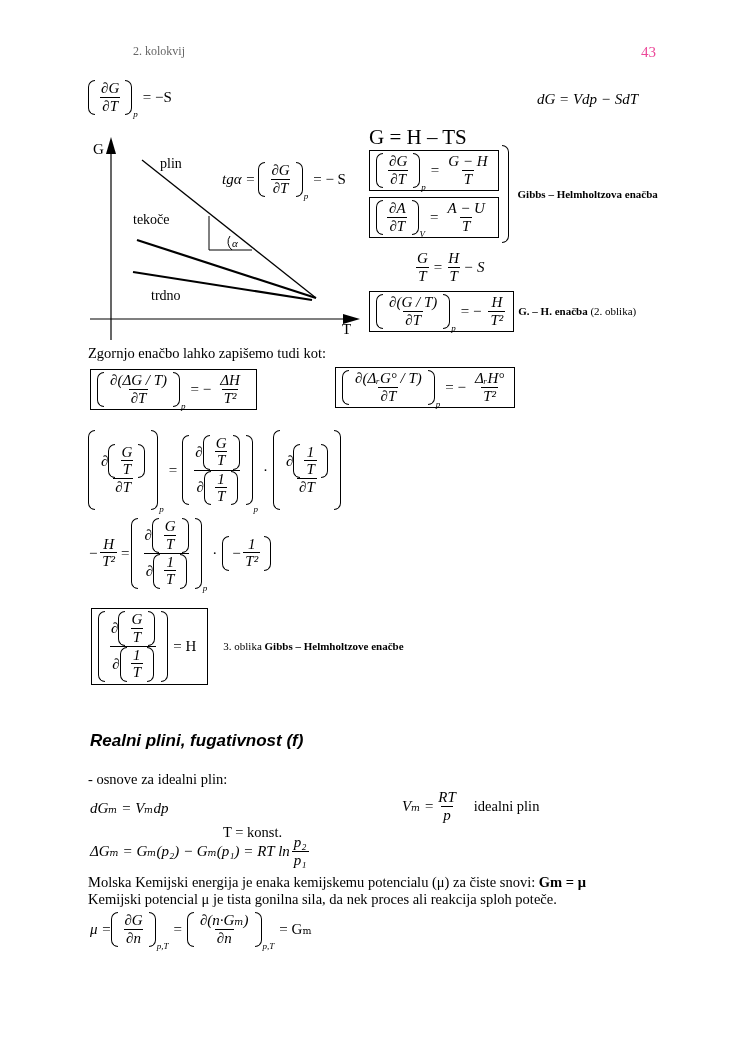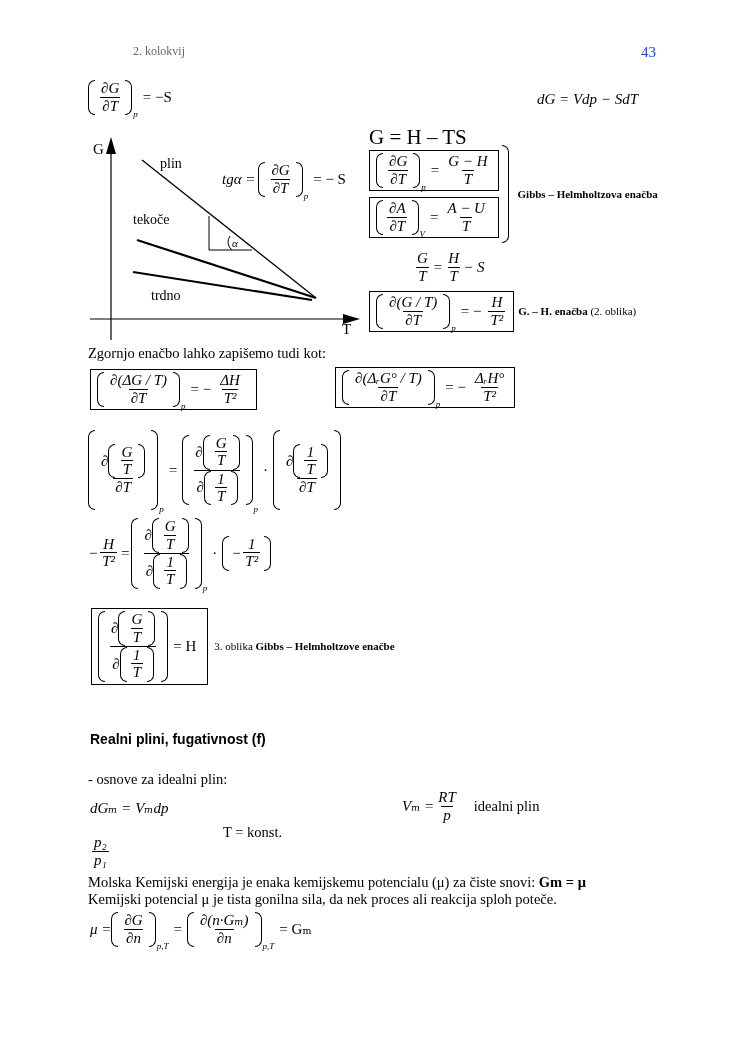--- a/index.html
+++ b/index.html
@@ -1,39 +1,39 @@
 <!DOCTYPE html>
 <html><head>
 <meta charset="utf-8">
 <style>
   html, body { margin: 0; padding: 0; background: #ffffff; }
   body { width: 750px; height: 1061px; position: relative; overflow: hidden;
          font-family: "Liberation Serif", "DejaVu Serif", serif; color: #000; }
   .abs { position: absolute; }
   .hdr-left { left: 88px; top: 44px; font-size: 12px; color: #666; margin-left: 45px; }
-  .hdr-right { left: 641px; top: 44px; font-size: 15px; color: #1d4ed8; }
+  .hdr-right { left: 641px; top: 44px; font-size: 15px; color: #ec4899; }
   .txt { font-size: 14.5px; white-space: nowrap; }
   .math { font-family: "Liberation Serif", "DejaVu Serif", serif; font-style: italic; font-size: 15px; white-space: nowrap; }
   .up { font-style: normal; }
 
   
   .row { display: inline-flex; align-items: center; }
   .frac { display: inline-flex; flex-direction: column; align-items: center; vertical-align: middle; margin: 0 2px; }
   .frac > .num { padding: 0 2px; line-height: 1.1; }
   .frac > .den { padding: 0 2px; border-top: 1px solid #000; line-height: 1.15; }
   .paren { display: inline-flex; align-items: stretch; }
   .paren > .l, .paren > .r { width: 6px; border: 1px solid #000; }
   .paren > .l { border-right: none; border-radius: 8px 0 0 8px; margin-right: 2px; }
   .paren > .r { border-left: none; border-radius: 0 8px 8px 0; margin-left: 2px; }
   .sub { font-size: 9px; align-self: flex-end; margin-left: 1px; margin-bottom: -4px; }
   .op { margin: 0 5px; font-style: normal; }
   .box { border: 1.5px solid #000; padding: 2px 6px; display: inline-flex; align-items: center; }
   .bold { font-weight: bold; font-style: normal; }
   .label { font-size: 11px; font-style: normal; white-space: nowrap; }
-  .heading { font-family: "Liberation Sans", "DejaVu Sans", sans-serif; font-weight: bold; font-size: 14px; }
+  .heading { font-family: "Liberation Sans", "DejaVu Sans", sans-serif; font-weight: bold; font-style: italic; font-size: 17px; }
   .brace { width: 6px; border: 1px solid #000; border-left: none; border-radius: 0 10px 10px 0; }
   svg text { font-family: "Liberation Serif", "DejaVu Serif", serif; }
 </style>
 </head>
 <body>
 
 <div class="abs hdr-left">2. kolokvij</div>
 <div class="abs hdr-right">43</div>
 
 <div class="abs math" style="left:88px; top:80px;">
@@ -361,41 +361,42 @@
                   <span class="den">T</span>
                 </span>
                 <span class="r"></span>
               </span>
             </span>
         </span>
       <span class="r"></span>
         </span>
       <span class="op">= H</span>
     </span>
-    <span class="label" style="margin-left:6px;"><span>3. oblika </span><b>Gibbs – Helmholtzove enačbe</b></span>
+    <span class="label" style="margin-left:15px;"><span>3. oblika </span><b>Gibbs – Helmholtzove enačbe</b></span>
   </span>
 </div>
 
 <div class="abs heading" style="left:90px; top:731px;">Realni plini, fugativnost (f)</div>
 
 <div class="abs txt" style="left:88px; top:771px;">- osnove za idealni plin:</div>
 <div class="abs math" style="left:90px; top:799px;">dGₘ = Vₘdp</div>
 <div class="abs txt" style="left:223px; top:824px;text-align:center;">T = konst.</div>
 <div class="abs math" style="left:402px; top:789px;">
   <span class="row">
     <span>Vₘ =</span>
     <span class="frac">
         <span class="num">RT</span>
         <span class="den">p</span>
       </span>
     <span class="txt up" style="margin-left:14px;">idealni plin</span>
   </span>
 </div>
 <div class="abs math" style="left:90px; top:834px;">
   <span class="row">
+    <span>ΔGₘ = Gₘ(p₂) − Gₘ(p₁) = RT ln</span>
     <span class="frac">
         <span class="num">p₂</span>
         <span class="den">p₁</span>
       </span>
   </span>
 </div>
 
 <div class="abs txt" style="left:88px; top:874px;"><span>Molska Kemijski energija je enaka kemijskemu potencialu (μ) za čiste snovi: </span><b>Gm = μ</b></div>
 <div class="abs txt" style="left:88px; top:891px;">Kemijski potencial μ je tista gonilna sila, da nek proces ali reakcija sploh poteče.</div>
 

